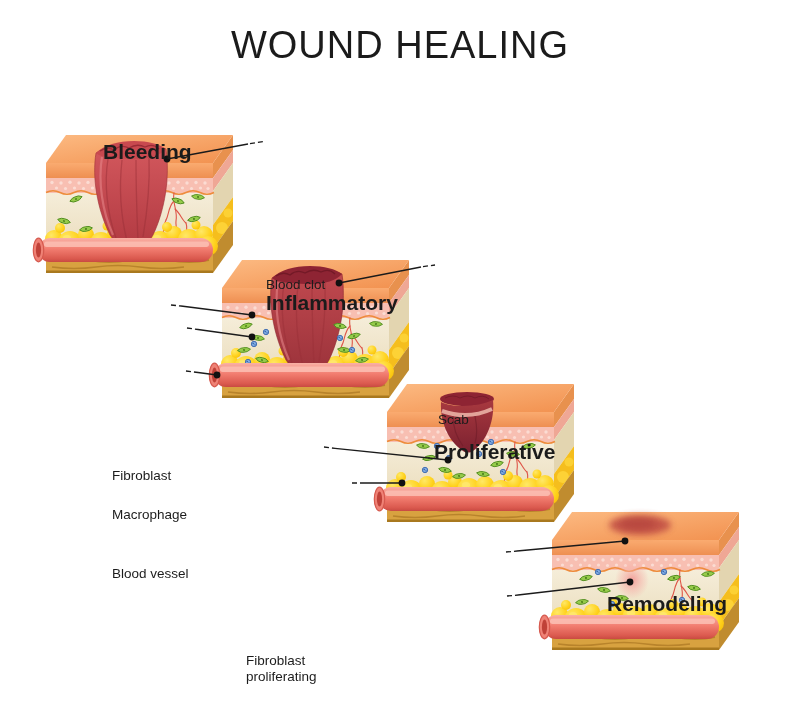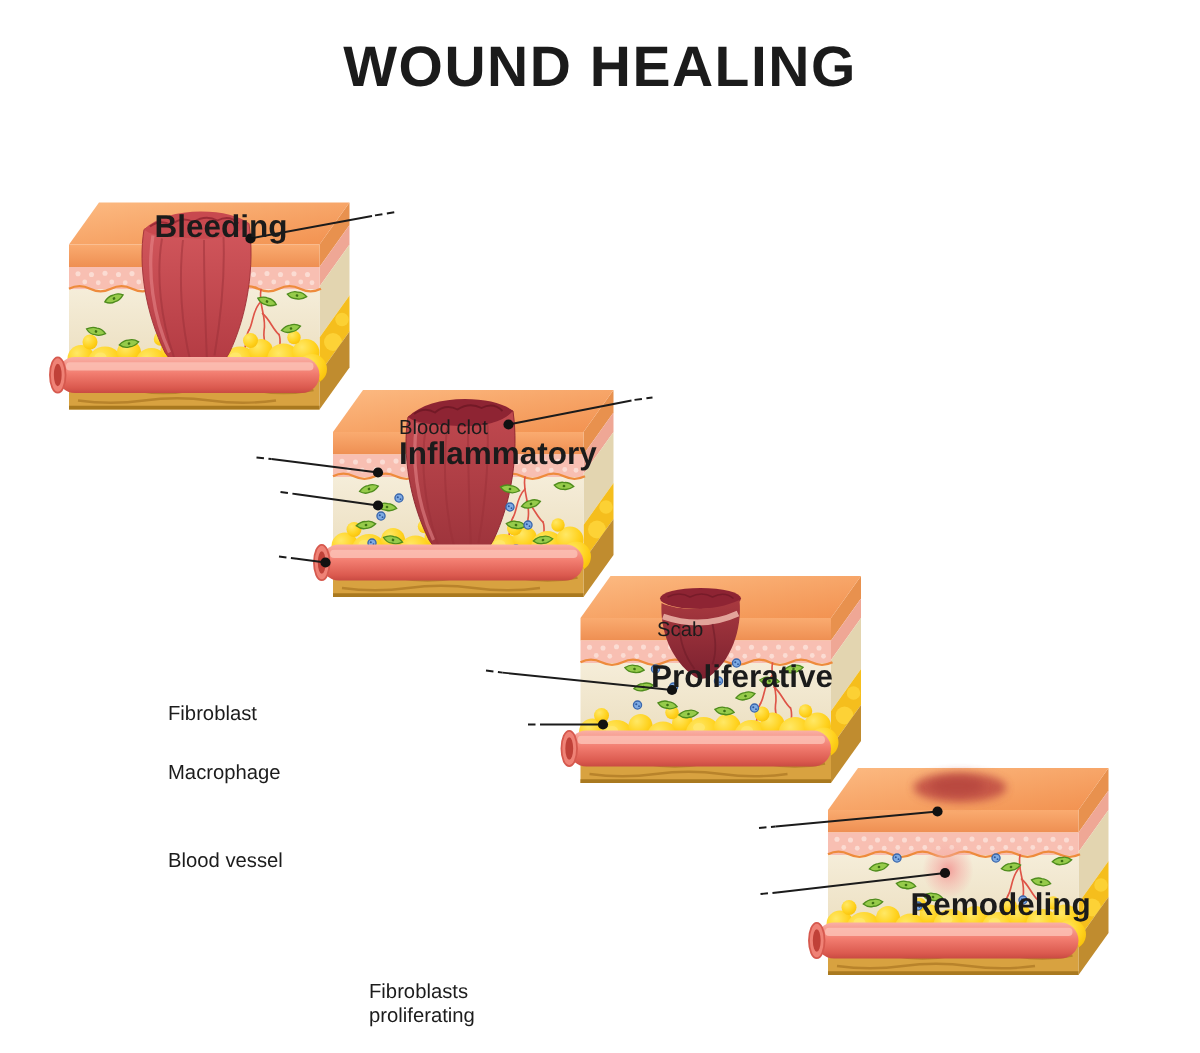--- a/index.html
+++ b/index.html
@@ -3,21 +3,21 @@
 <meta charset="utf-8">
 <style>
   html,body{margin:0;padding:0;}
   body{
     width:800px;height:702px;position:relative;background:#ffffff;
     font-family:"Liberation Sans","DejaVu Sans",sans-serif;color:#1b1b1b;
     overflow:hidden;
   }
   .title{
     position:absolute;left:0;top:24px;width:800px;text-align:center;
-    font-size:38px;font-weight:bold;letter-spacing:1px;color:#1b1b1b;
+    font-size:38px;font-weight:normal;letter-spacing:1px;color:#1b1b1b;
   }
   .stage-heading{
     position:absolute;font-size:21px;font-weight:bold;color:#1b1b1b;white-space:nowrap;
   }
   #h-bleeding{left:103px;top:97px;}
   #h-inflammatory{left:266px;top:224px;}
   #h-proliferative{left:434px;top:349px;}
   #h-remodeling{left:607px;top:477px;}
   .callout{
     position:absolute;font-size:13.5px;line-height:1.16;color:#1c1c1c;
@@ -333,13 +333,13 @@
 <div class="stage-heading txt" id="h-bleeding">Bleeding</div>
 <div class="stage-heading txt" id="h-inflammatory">Inflammatory</div>
 <div class="stage-heading txt" id="h-proliferative">Proliferative</div>
 <div class="stage-heading txt" id="h-remodeling">Remodeling</div>
 
 <div class="callout txt" id="lbl-blood-clot">Blood clot</div>
 <div class="callout txt" id="lbl-scab">Scab</div>
 <div class="callout txt" id="lbl-fibroblast">Fibroblast</div>
 <div class="callout txt" id="lbl-macrophage">Macrophage</div>
 <div class="callout txt" id="lbl-blood-vessel">Blood vessel</div>
-<div class="callout txt" id="lbl-fibro-prolif">Fibroblasts proliferating</div>
+<div class="callout txt" id="lbl-fibro-prolif">Fibroblast proliferating</div>
 
 </body></html>

